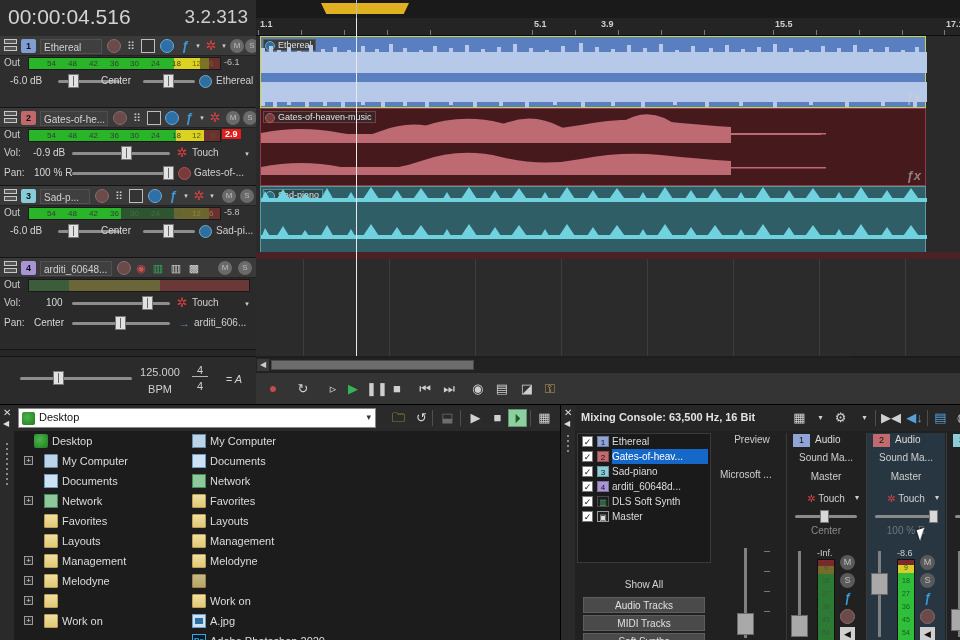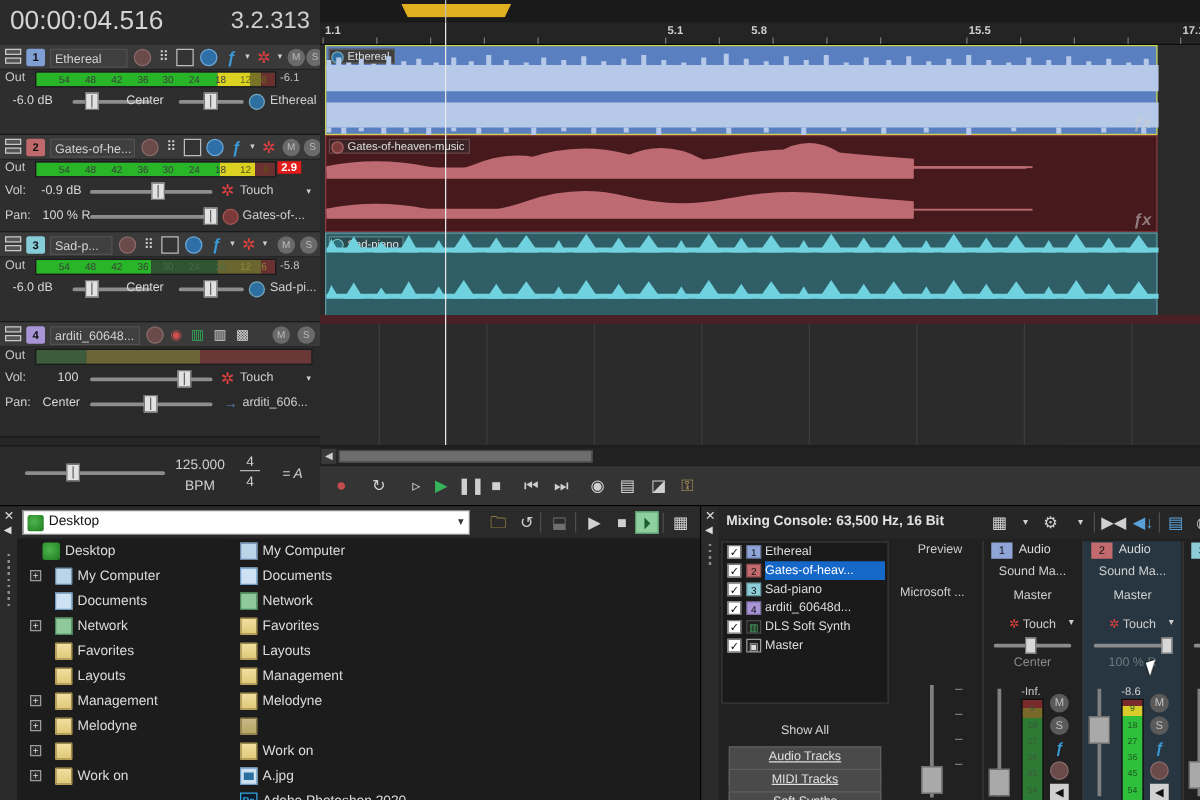--- a/index.html
+++ b/index.html
@@ -126,22 +126,22 @@
     background-image:repeating-linear-gradient(#8a8a8a 0 2px, transparent 2px 5px); }
   #mxtitlebar { position:absolute; left:14px; top:0; width:386px; height:26px; background:#262626; }
   #mxtitlebar .ttl { position:absolute; left:6px; top:6px; font-size:11px; font-weight:bold; color:#e2e2e2; }
   #trklist { position:absolute; left:16px; top:28px; width:134px; height:130px; background:#1a1a1a; border:1px solid #3a3a3a; }
   .tlrow { position:relative; height:15px; line-height:15px; font-size:10px; color:#dcdcdc; }
   .tlrow .cb { position:absolute; left:4px; top:2px; width:11px; height:11px; background:#fff; border:1px solid #777; color:#111; font-size:9px; line-height:10px; text-align:center; }
   .tlrow .cn { position:absolute; left:19px; top:2px; width:12px; height:11px; font-size:8px; line-height:11px; text-align:center; color:#111; border:1px solid #00000044; }
   .tlrow .nm { position:absolute; left:34px; top:0; white-space:nowrap; overflow:hidden; width:96px; }
   .tlrow.sel .nm { background:#1567c8; color:#fff; }
   #showall { position:absolute; left:16px; top:174px; width:134px; text-align:center; font-size:10px; color:#d4d4d4; }
-  .sabtn { position:absolute; left:22px; width:122px; height:31px; background:#4a4a4a; border:1px solid #5e5e5e;
-           font-size:10px; color:#e0e0e0; text-align:center; line-height:15px;text-decoration:underline; }
+  .sabtn { position:absolute; left:22px; width:122px; height:16px; background:#4a4a4a; border:1px solid #5e5e5e;
+           font-size:10px; color:#e0e0e0; text-align:center; line-height:15px; }
   
   .strip { position:absolute; top:28px; width:80px; height:208px; }
   .strip .cnum { position:absolute; left:6px; top:1px; width:17px; height:13px; font-size:9px; text-align:center; line-height:13px; color:#111; }
   .strip .ctype { position:absolute; left:28px; top:1px; font-size:10px; color:#dcdcdc; }
   .strip .line { position:absolute; left:0; right:0; font-size:10px; color:#cfcfcf; text-align:center; }
   .strip .pan { position:absolute; left:8px; right:8px; height:3px; background:#8a8a8a; border-radius:2px; }
   .strip .panth { position:absolute; width:9px; height:13px; background:#d8d8d8; border:1px solid #777; }
   .strip .fader { position:absolute; width:3px; background:#808080; }
   .strip .fadth { position:absolute; width:17px; height:22px; background:#a9a9a9; border:1px solid #6a6a6a; }
   .strip .vu { position:absolute; width:18px; }
@@ -161,21 +161,21 @@
     <div class="big">00:00:04.516</div>
     <div class="small">3.2.313</div>
   </div>
 
   <div id="looptop">
     <div id="loopregion" style="left:65px;width:88px;"></div>
   </div>
   <div id="ruler">
     <div class="rl" style="left:4px;">1.1</div>
     <div class="rl" style="left:278px;">5.1</div>
-    <div class="rl" style="left:345px;">5.8</div>
+    <div class="rl" style="left:345px;">3.9</div>
     <div class="rl" style="left:519px;">15.5</div>
     <div class="rl" style="left:690px;">17.1</div>
     <div class="tick" style="left:2px;"></div>
       <div class="tick" style="left:45px;"></div>
     <div class="tick" style="left:88px;"></div>
       <div class="tick" style="left:131px;"></div>
     <div class="tick" style="left:174px;"></div>
       <div class="tick" style="left:276px;"></div>
     <div class="tick" style="left:319px;"></div>
       <div class="tick" style="left:362px;"></div>

